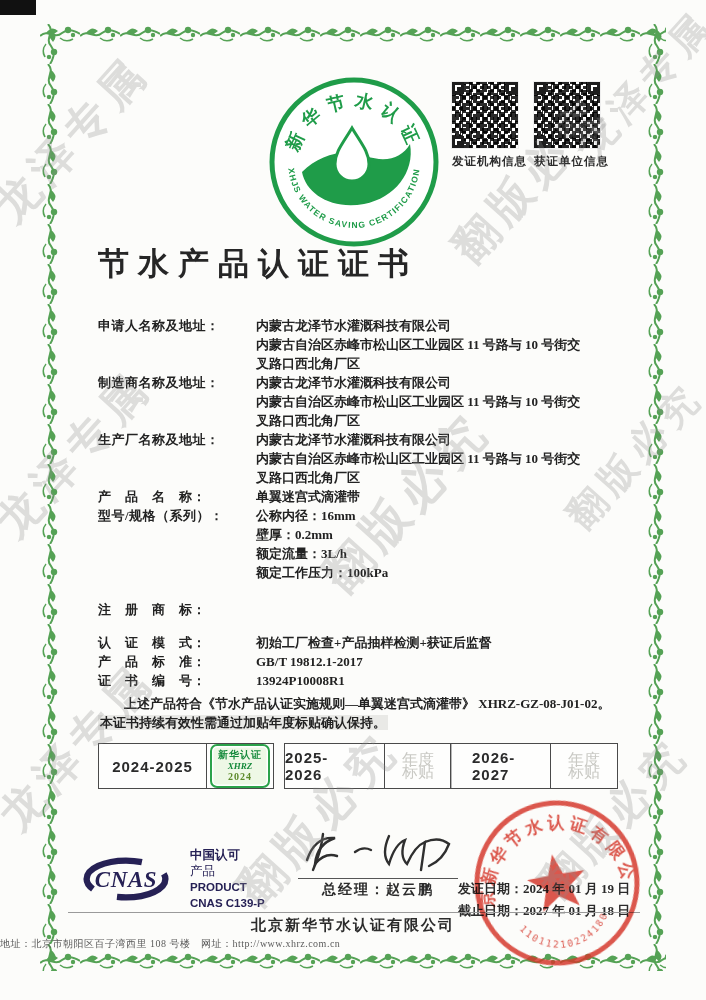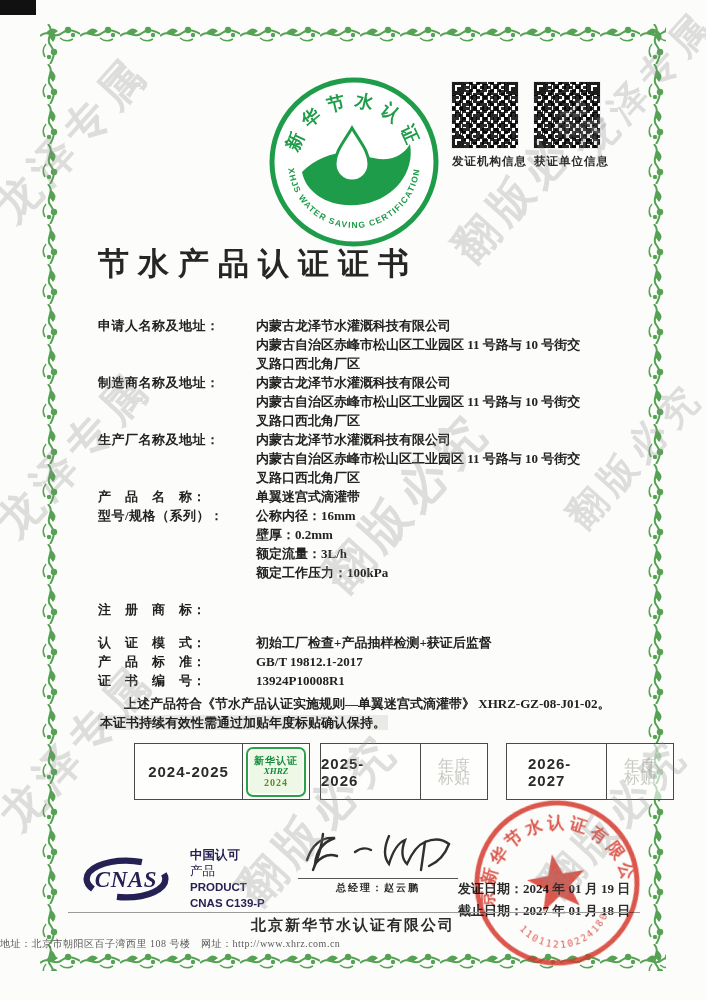--- a/index.html
+++ b/index.html
@@ -43,42 +43,42 @@
   .frow{display:flex;align-items:flex-start;}
   .flabel{width:158px;flex:0 0 158px;letter-spacing:.5px;}
   .fval{flex:1;}
   .mt18{margin-top:18px;} .mt10{margin-top:14px;}
   .statement{margin-top:4px;}
   .st1{text-indent:26px;}
   .st2 span{background:#e9e9e6;padding:0 2px;}
 
   
   .yrow{position:absolute;left:0;top:743px;width:706px;height:60px;z-index:2;}
-  .ybox{position:absolute;top:0;height:57px;border:1.5px solid #4a4a4a;background:rgba(255,255,255,.6);display:flex;box-sizing:border-box;margin-left:36px;}
-  .ybox1{left:98px;width:176px;} .ybox2{left:284px;width:168px;gap:48px;} .ybox3{left:470px;width:168px;padding-left:21px;}
+  .ybox{position:absolute;top:0;height:46px;border:1.5px solid #4a4a4a;background:rgba(255,255,255,.6);display:flex;box-sizing:border-box;}
+  .ybox1{left:98px;width:176px;} .ybox2{left:284px;width:168px;gap:48px;} .ybox3{left:450px;width:168px;padding-left:21px;}
   .ycell-year{flex:1;display:flex;align-items:center;justify-content:center;font-size:15px;font-weight:700;letter-spacing:1px;font-family:"Liberation Sans","DejaVu Sans",sans-serif;}
   .ycell-slot{width:66px;border-left:1.2px solid #4a4a4a;display:flex;align-items:center;justify-content:center;flex-direction:column;}
   .sticker{width:56px;height:46px;border:2px solid #2ba24a;border-radius:7px;background:#eef8e6;box-shadow:inset 0 0 0 1.5px #fff;
            display:flex;flex-direction:column;align-items:center;justify-content:center;line-height:1.15;}
   .sticker .s1{font-size:10px;font-weight:700;color:#168a3c;letter-spacing:1px;}
   .sticker .s2{font-size:9px;font-style:italic;font-weight:700;color:#168a3c;}
   .sticker .s3{font-size:10px;font-weight:700;color:#5d8a2a;letter-spacing:1px;}
   .placeholder{color:#c9c9c4;font-size:16px;line-height:12px;text-align:left;}
 
   
   .footer{position:absolute;left:0;top:836px;width:706px;z-index:2;}
   .cnas{position:absolute;left:72px;top:10px;width:210px;display:flex;align-items:center;gap:10px;}
   .cnas-text{font-family:"Liberation Sans","DejaVu Sans",sans-serif;color:#262155;line-height:1.35;}
   .cnas-text .c1{font-size:12.5px;font-weight:700;}
   .cnas-text .c2{font-size:12.5px;}
   .cnas-text .c3{font-size:11.5px;font-weight:700;}
   .cnas-text .c4{font-size:11.5px;font-weight:700;}
   .sig{position:absolute;left:288px;top:-4px;width:180px;text-align:center;}
   .sig-line{margin:46px auto 2px auto;width:160px;border-top:1.2px solid #555;}
-  .sig-name{font-size:10px;font-weight:700;letter-spacing:2px;}
+  .sig-name{font-size:14px;font-weight:700;letter-spacing:2px;}
   .dates{position:absolute;left:458px;top:42px;width:200px;font-size:13px;font-weight:700;line-height:22px;white-space:nowrap;}
   .long-rule{position:absolute;left:68px;top:76px;width:572px;border-top:1px solid #9a9a9a;}
   .org{position:absolute;left:0;top:80px;width:706px;text-align:center;font-size:15px;font-weight:700;letter-spacing:2px;}
   .addr{position:absolute;left:0;top:101px;width:706px;font-size:10px;color:#5a5a5a;letter-spacing:.5px;}
   .stamp{position:absolute;left:468px;top:-42px;width:178px;height:178px;transform:rotate(-10deg);opacity:.85;mix-blend-mode:multiply;z-index:3;}
 </style>
 </head>
 <body>
 
 <div class="page">

